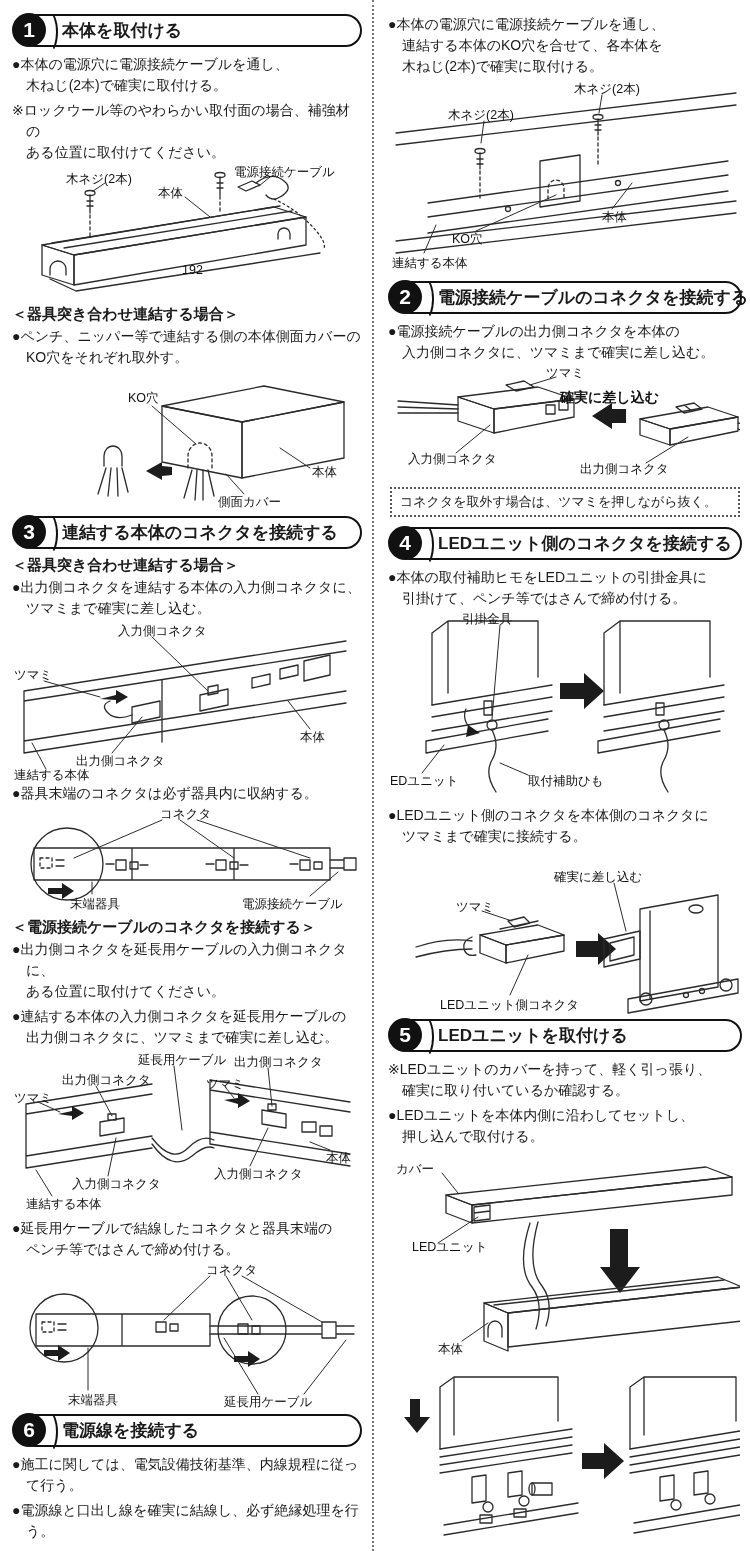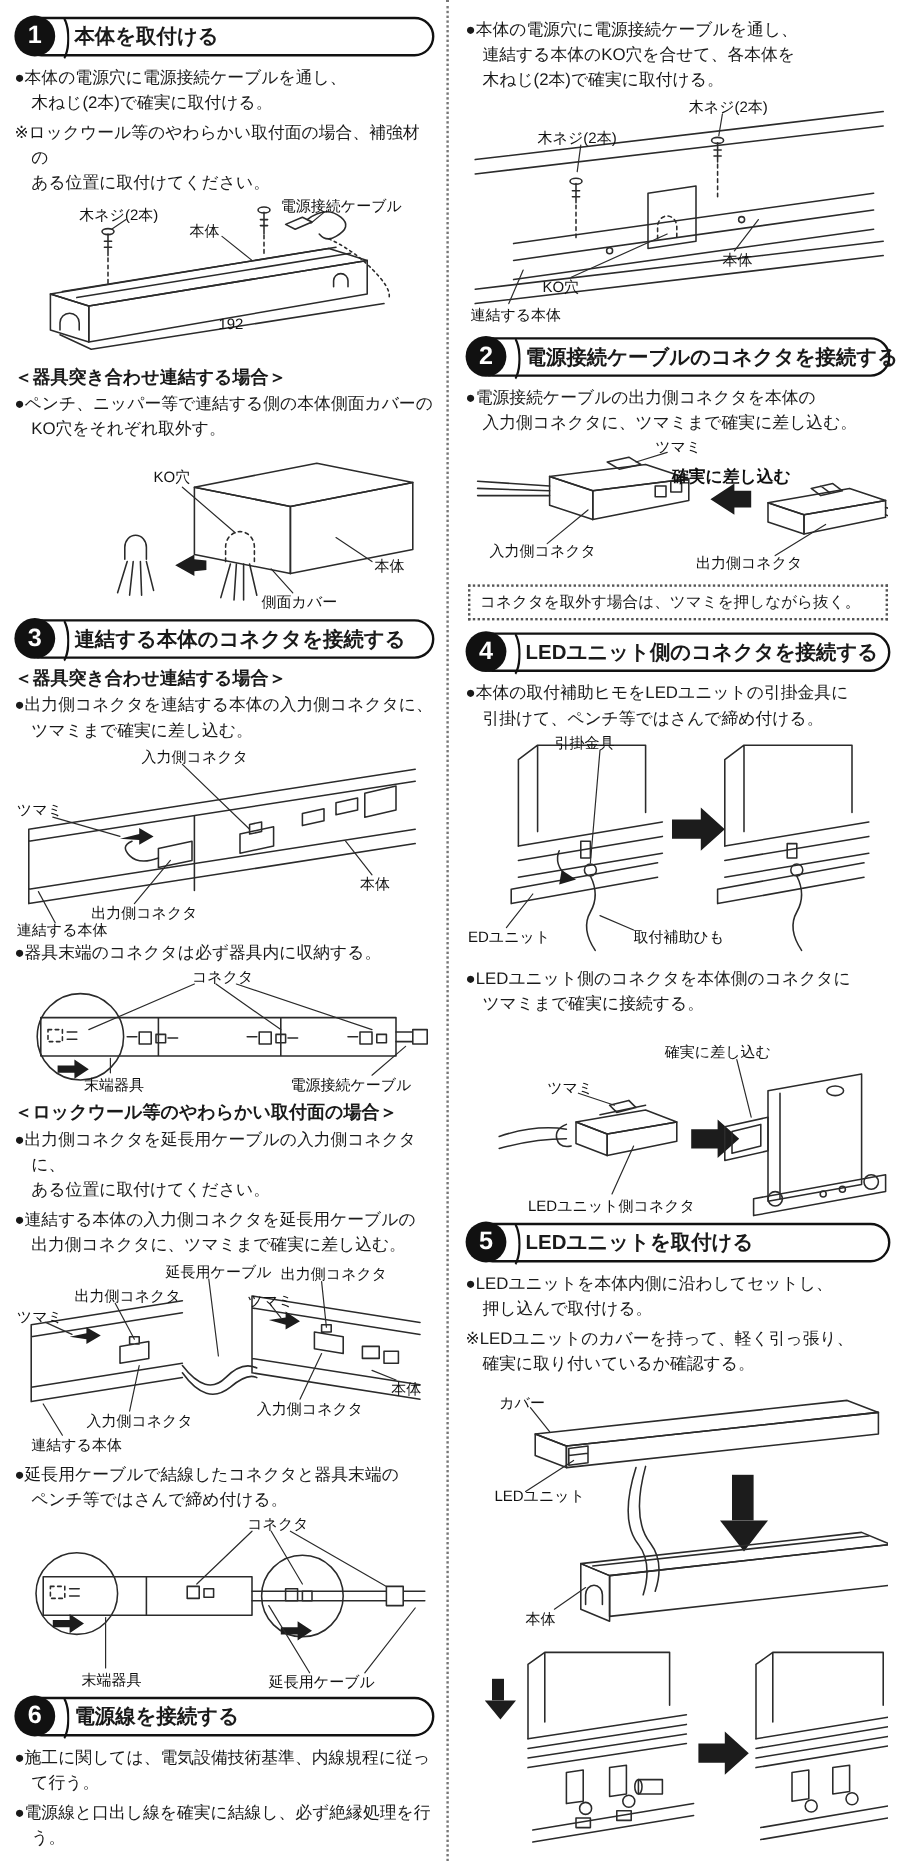--- a/index.html
+++ b/index.html
@@ -150,21 +150,21 @@
         <path d="M318,52 h14 M318,60 h14 M332,50 h12 v12 h-12 Z"></path>
         <path class="ld" d="M150,12 L62,50 M168,12 L222,50 M185,12 L298,50"></path>
         <path class="ld" d="M80,86 L80,74"></path>
         <path class="ld" d="M298,88 L326,64"></path>
       </svg>
       <span class="dl" style="left:148px;top:-2px;">コネクタ</span>
       <span class="dl" style="left:58px;top:88px;">末端器具</span>
       <span class="dl" style="left:230px;top:88px;">電源接続ケーブル</span>
     </div>
 
-    <div class="subhdr">＜ロックウール等のやわらかい取付面の場合＞</div>
+    <div class="subhdr">＜電源接続ケーブルのコネクタを接続する＞</div>
     <div class="bullet">●出力側コネクタを延長用ケーブルの入力側コネクタに、
 ある位置に取付けてください。</div>
     <div class="bullet">●連結する本体の入力側コネクタを延長用ケーブルの
 出力側コネクタに、ツマミまで確実に差し込む。</div>
 
     <div class="diagram" style="height:164px;">
       <svg width="346" height="164" viewBox="0 0 346 164">
         <path d="M14,52 L140,32 M14,62 L140,42 M14,104 L140,84 M14,116 L140,96 M14,52 V116"></path>
         <path d="M198,28 L338,50 M198,38 L338,60 M198,80 L338,102 M198,92 L338,114 M198,28 V92"></path>
         <path d="M140,86 q20,26 36,10 q14,-14 26,-8"></path>
@@ -362,45 +362,45 @@
       <span class="dl" style="left:166px;top:18px;">確実に差し込む</span>
       <span class="dl" style="left:68px;top:48px;">ツマミ</span>
       <span class="dl" style="left:52px;top:146px;">LEDユニット側コネクタ</span>
     </div>
 
     <div class="stephdr">
       <span class="badge">5</span>
       <span class="arc"></span>
       <div class="box">LEDユニットを取付ける</div>
     </div>
+    <div class="bullet">※LEDユニットのカバーを持って、軽く引っ張り、
+確実に取り付いているか確認する。</div>
     <div class="bullet">●LEDユニットを本体内側に沿わしてセットし、
 押し込んで取付ける。</div>
-    <div class="bullet">※LEDユニットのカバーを持って、軽く引っ張り、
-確実に取り付いているか確認する。</div>
 
     <div class="diagram" style="height:214px;">
       <svg width="352" height="214" viewBox="0 0 352 214">
         <path d="M58,44 L318,16 L344,26 L84,54 Z"></path>
         <path d="M84,54 L344,26 L344,44 L84,72 Z"></path>
         <path d="M58,44 L84,54 L84,72 L58,62 Z"></path>
         <path d="M86,56 L102,54 L102,68 L86,70 Z M86,62 L102,60"></path>
         <path d="M142,72 q-14,44 2,64 q12,16 4,42"></path>
         <path d="M150,71 q-12,44 4,64 q12,16 4,40"></path>
         <rect class="fill" x="222" y="78" width="18" height="38"></rect>
         <polygon class="fill" points="212,116 252,116 232,142"></polygon>
         <path d="M96,152 L330,126 L354,136 L120,162 Z"></path>
         <path d="M96,152 L120,162 L120,200 L96,190 Z"></path>
         <path d="M120,162 L354,136 L354,170 L120,196 Z"></path>
         <path d="M100,186 v-8 a7,8 0 0 1 14,0 v8"></path>
         <path d="M106,154 L336,129"></path>
         <path class="ld" d="M54,22 L70,42"></path>
         <path class="ld" d="M50,92 L90,66"></path>
         <path class="ld" d="M74,190 L100,172"></path>
       </svg>
-      <span class="dl" style="left:28px;top:10px;text-align:right;">カバー</span>
+      <span class="dl" style="left:8px;top:10px;text-align:right;">カバー</span>
       <span class="dl" style="left:24px;top:88px;">LEDユニット</span>
       <span class="dl" style="left:50px;top:190px;">本体</span>
     </div>
 
     <div class="diagram" style="height:198px;">
       <svg width="352" height="198" viewBox="0 0 352 198">
         <rect class="fill" x="22" y="34" width="10" height="18"></rect>
         <polygon class="fill" points="16,52 42,52 29,68"></polygon>
         <path d="M66,12 H170 M66,12 V70 M170,12 V56 M66,12 L52,22 M52,22 V84"></path>
         <path d="M52,84 L184,64 M52,92 L184,72 M52,100 L184,80 M52,108 L184,88"></path>

